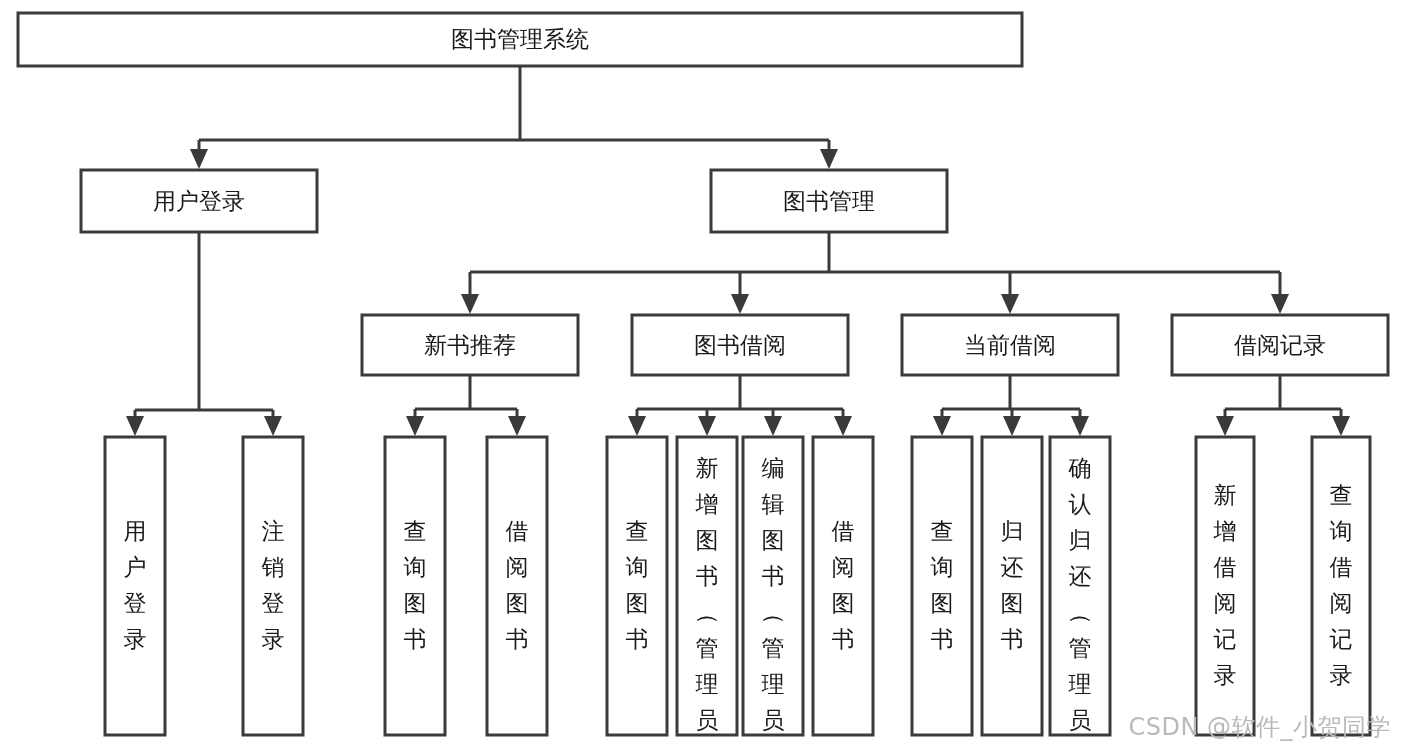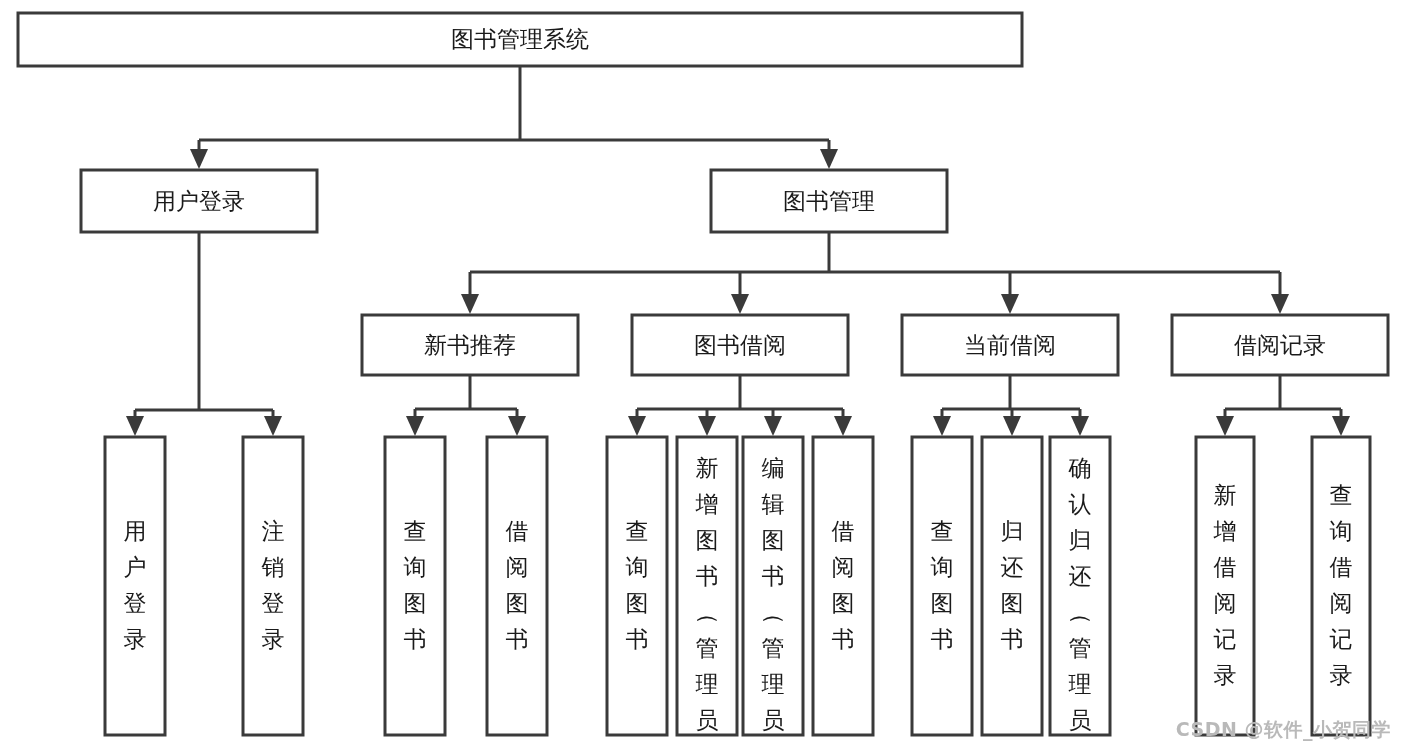--- a/index.html
+++ b/index.html
@@ -52,26 +52,25 @@
     font-family: "DejaVu Sans", "Liberation Sans", sans-serif;
     font-size: 23px;
     fill: #1a1a1a;
     text-anchor: middle;
   }
   .watermark-text {
     position: absolute;
     right: 14px;
     bottom: 4px;
     font-family: "DejaVu Sans", "Liberation Sans", sans-serif;
-    font-size: 19px;
+    font-size: 24px;
     color: #b9b9b9;
     white-space: nowrap;
     letter-spacing: 0.5px;
     user-select: none;
-    font-weight: bold;
   }
 </style>
 </head>
 <body>
 
 <div id="diagram-root">
   <svg id="diagram-svg" viewBox="0 0 1405 747">
     <g id="connectors-layer">
         <line x1="520" y1="66" x2="520" y2="140" class="connector"></line>
         <line x1="199" y1="140" x2="829" y2="140" class="connector"></line>

